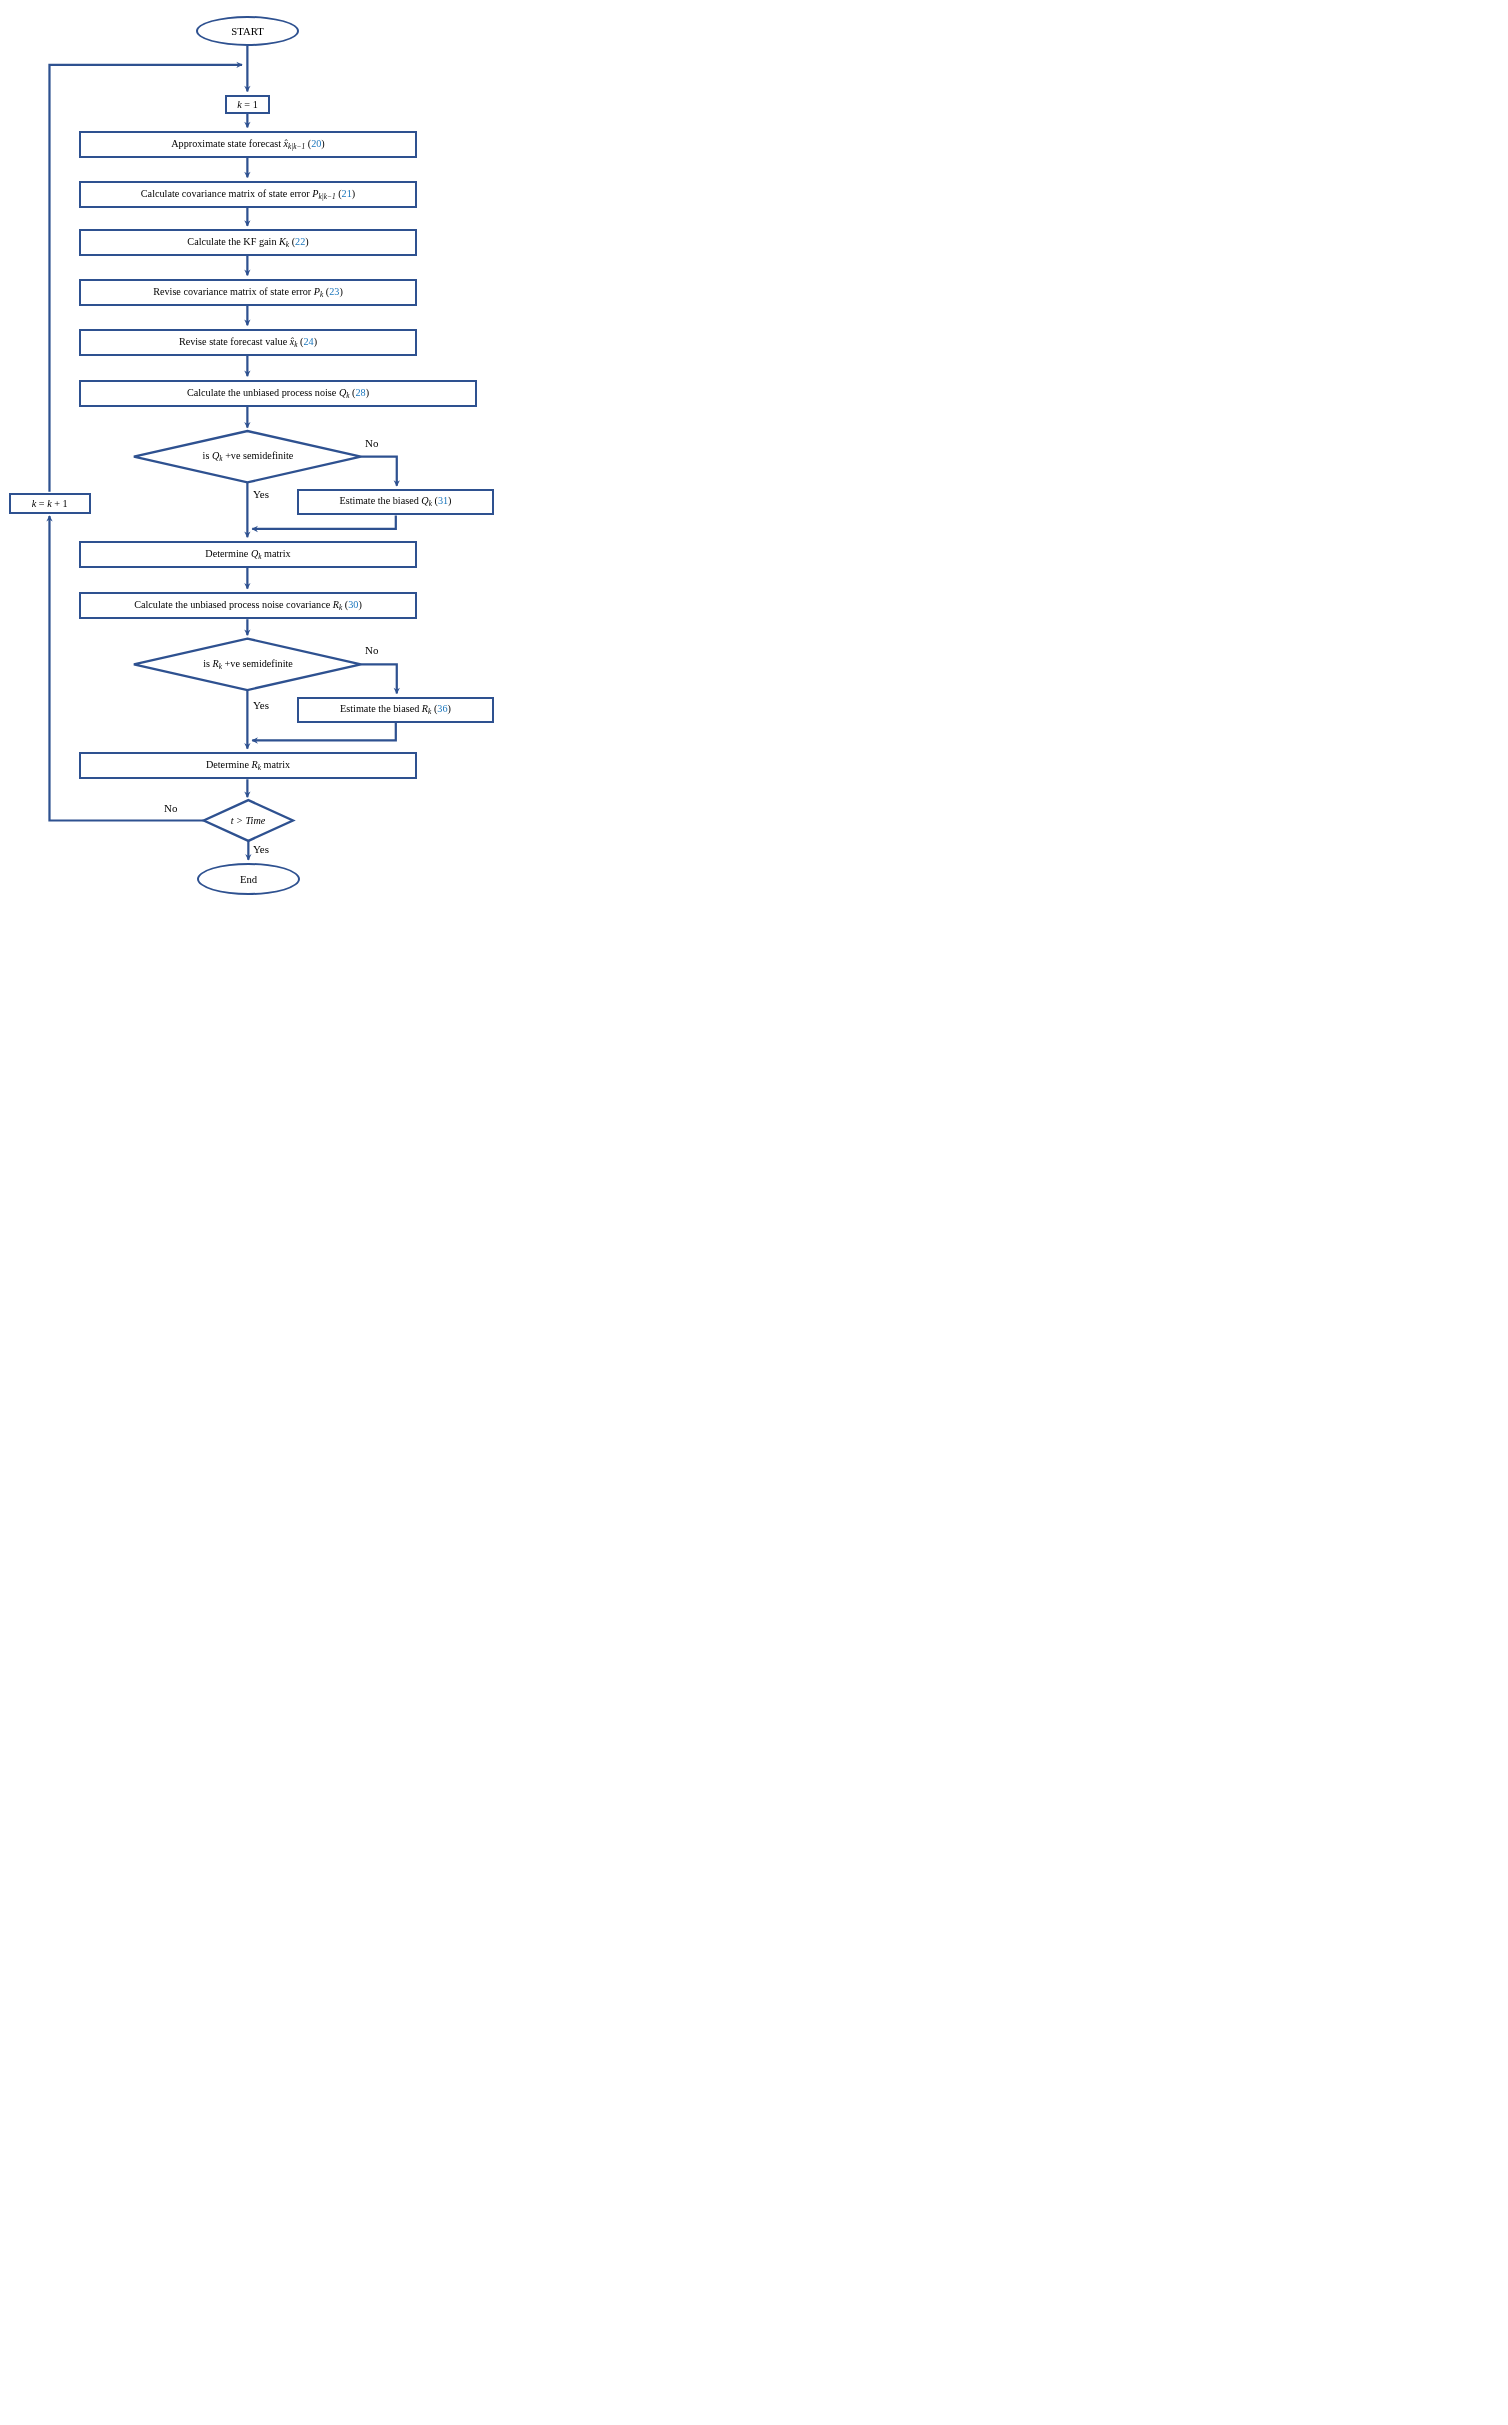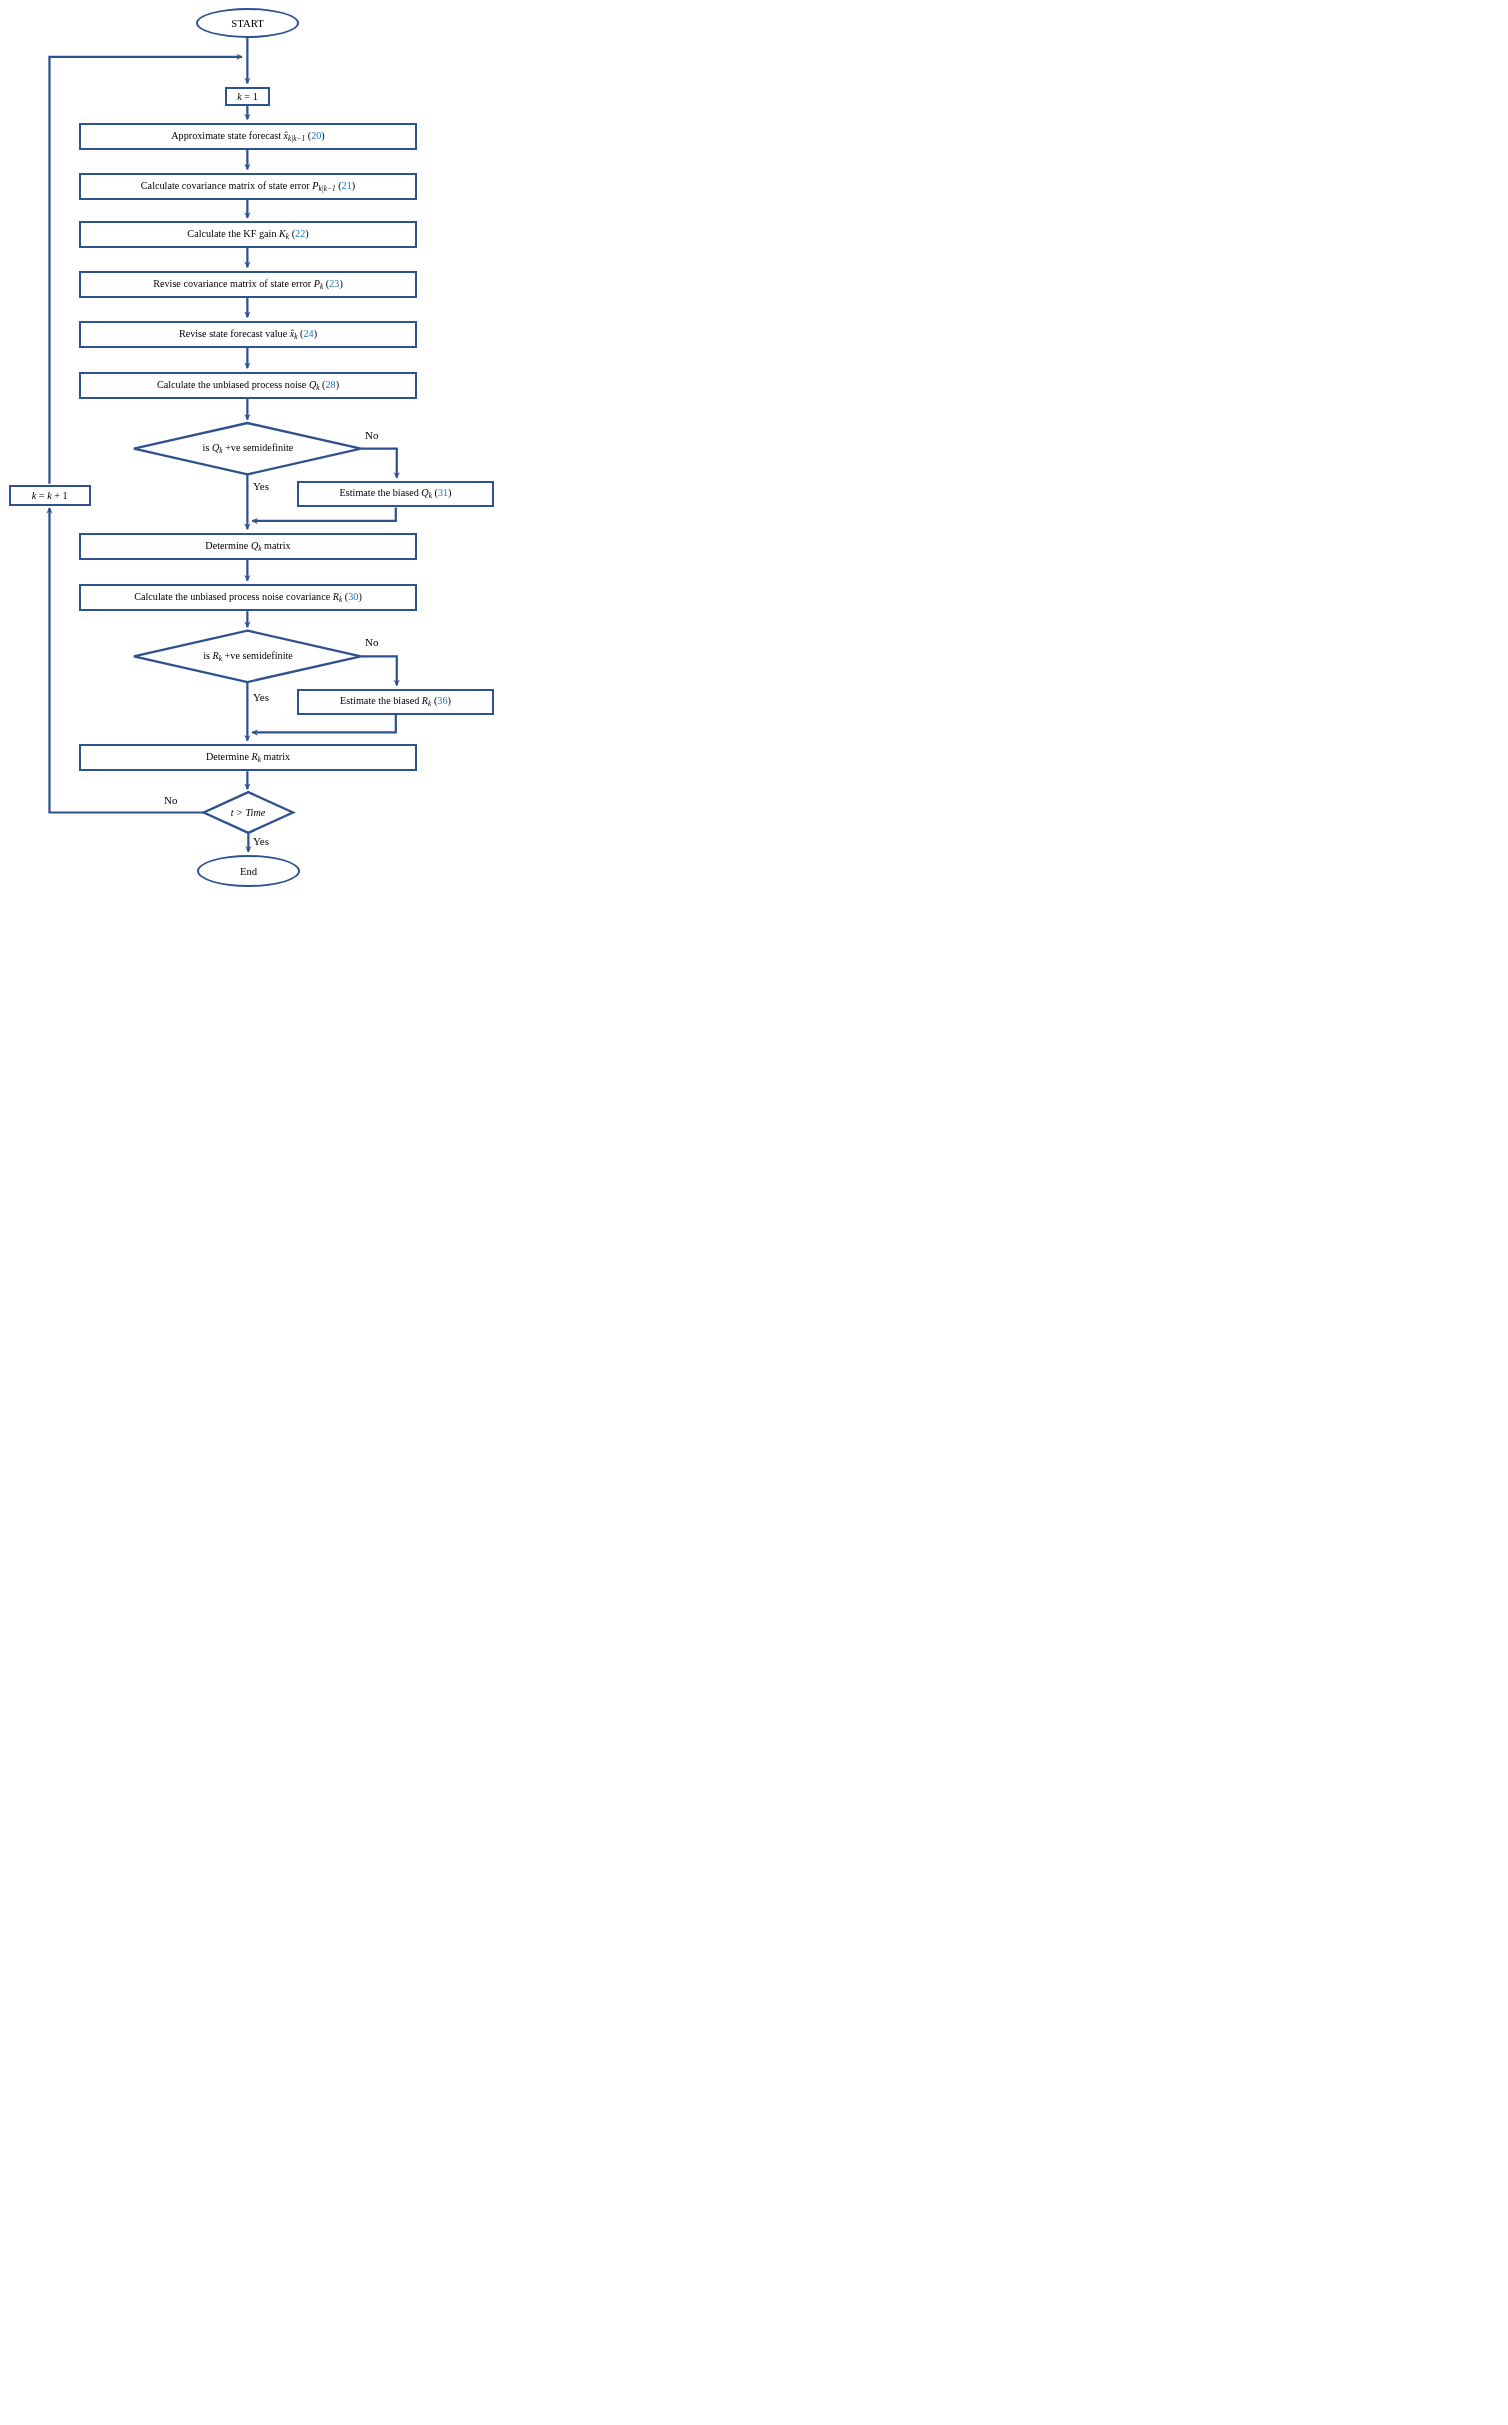--- a/index.html
+++ b/index.html
@@ -9,20 +9,21 @@
     --background:#ffffff;
   }
   html,body{margin:0;padding:0;background:var(--background);}
   .canvas{
     position:relative;
     width:503px;height:895px;
     background:var(--background);
     font-family:"Liberation Serif", serif;
     color:var(--text);
     overflow:hidden;
+    margin-top:8px;
   }
   .wires{position:absolute;left:0;top:0;width:503px;height:895px;}
   .wire{fill:none;stroke:var(--line);stroke-width:4.6px;}
   .shape{fill:var(--background);stroke:var(--line);stroke-width:4.8px;stroke-linejoin:miter;}
   #arw path{fill:var(--line);}
   .node{
     position:absolute;
     background:var(--background);
     border:2.4px solid var(--line);
     display:flex;align-items:center;justify-content:center;
@@ -107,21 +108,21 @@
   </div>
   <div class="node" style="left:79px;top:221px;width:338px;height:27px;">
     <span class="lbl"><span>Calculate the KF gain </span><span class="seg-var">K</span><span class="seg-sub">k</span><span> (</span><span class="seg-eq">22</span><span>)</span></span>
   </div>
   <div class="node" style="left:79px;top:271px;width:338px;height:27px;">
     <span class="lbl"><span>Revise covariance matrix of state error </span><span class="seg-var">P</span><span class="seg-sub">k</span><span> (</span><span class="seg-eq">23</span><span>)</span></span>
   </div>
   <div class="node" style="left:79px;top:321px;width:338px;height:27px;">
     <span class="lbl"><span>Revise state forecast value </span><span class="seg-var">x̂</span><span class="seg-sub">k</span><span> (</span><span class="seg-eq">24</span><span>)</span></span>
   </div>
-  <div class="node" style="left:79px;top:372px;width:338px;height:27px;">
+  <div class="node" style="left:79px;top:372px;width:398px;height:27px;">
     <span class="lbl"><span>Calculate the unbiased process noise </span><span class="seg-var">Q</span><span class="seg-sub">k</span><span> (</span><span class="seg-eq">28</span><span>)</span></span>
   </div>
   <div class="node" style="left:79px;top:533px;width:338px;height:27px;">
     <span class="lbl"><span>Determine </span><span class="seg-var">Q</span><span class="seg-sub">k</span><span> matrix</span></span>
   </div>
   <div class="node" style="left:79px;top:584px;width:338px;height:27px;">
     <span class="lbl"><span>Calculate the unbiased process noise covariance </span><span class="seg-var">R</span><span class="seg-sub">k</span><span> (</span><span class="seg-eq">30</span><span>)</span></span>
   </div>
   <div class="node" style="left:79px;top:744px;width:338px;height:27px;">
     <span class="lbl"><span>Determine </span><span class="seg-var">R</span><span class="seg-sub">k</span><span> matrix</span></span>

